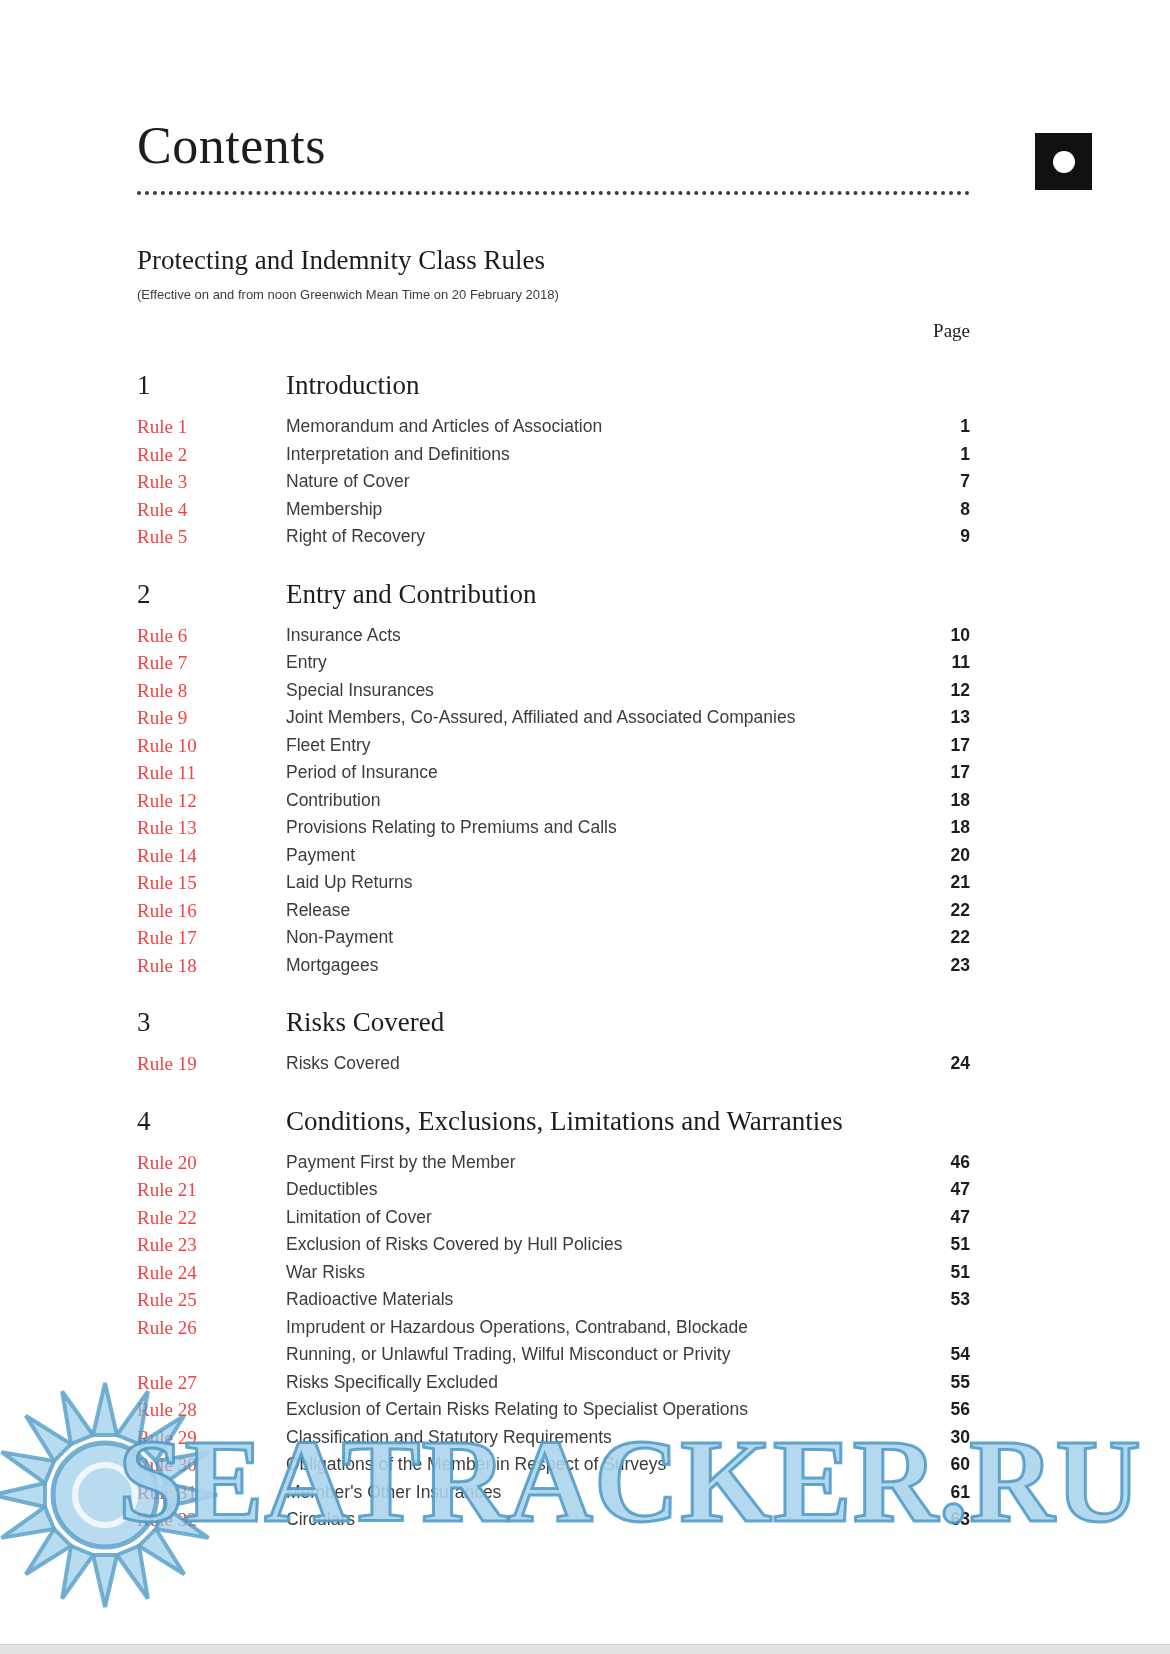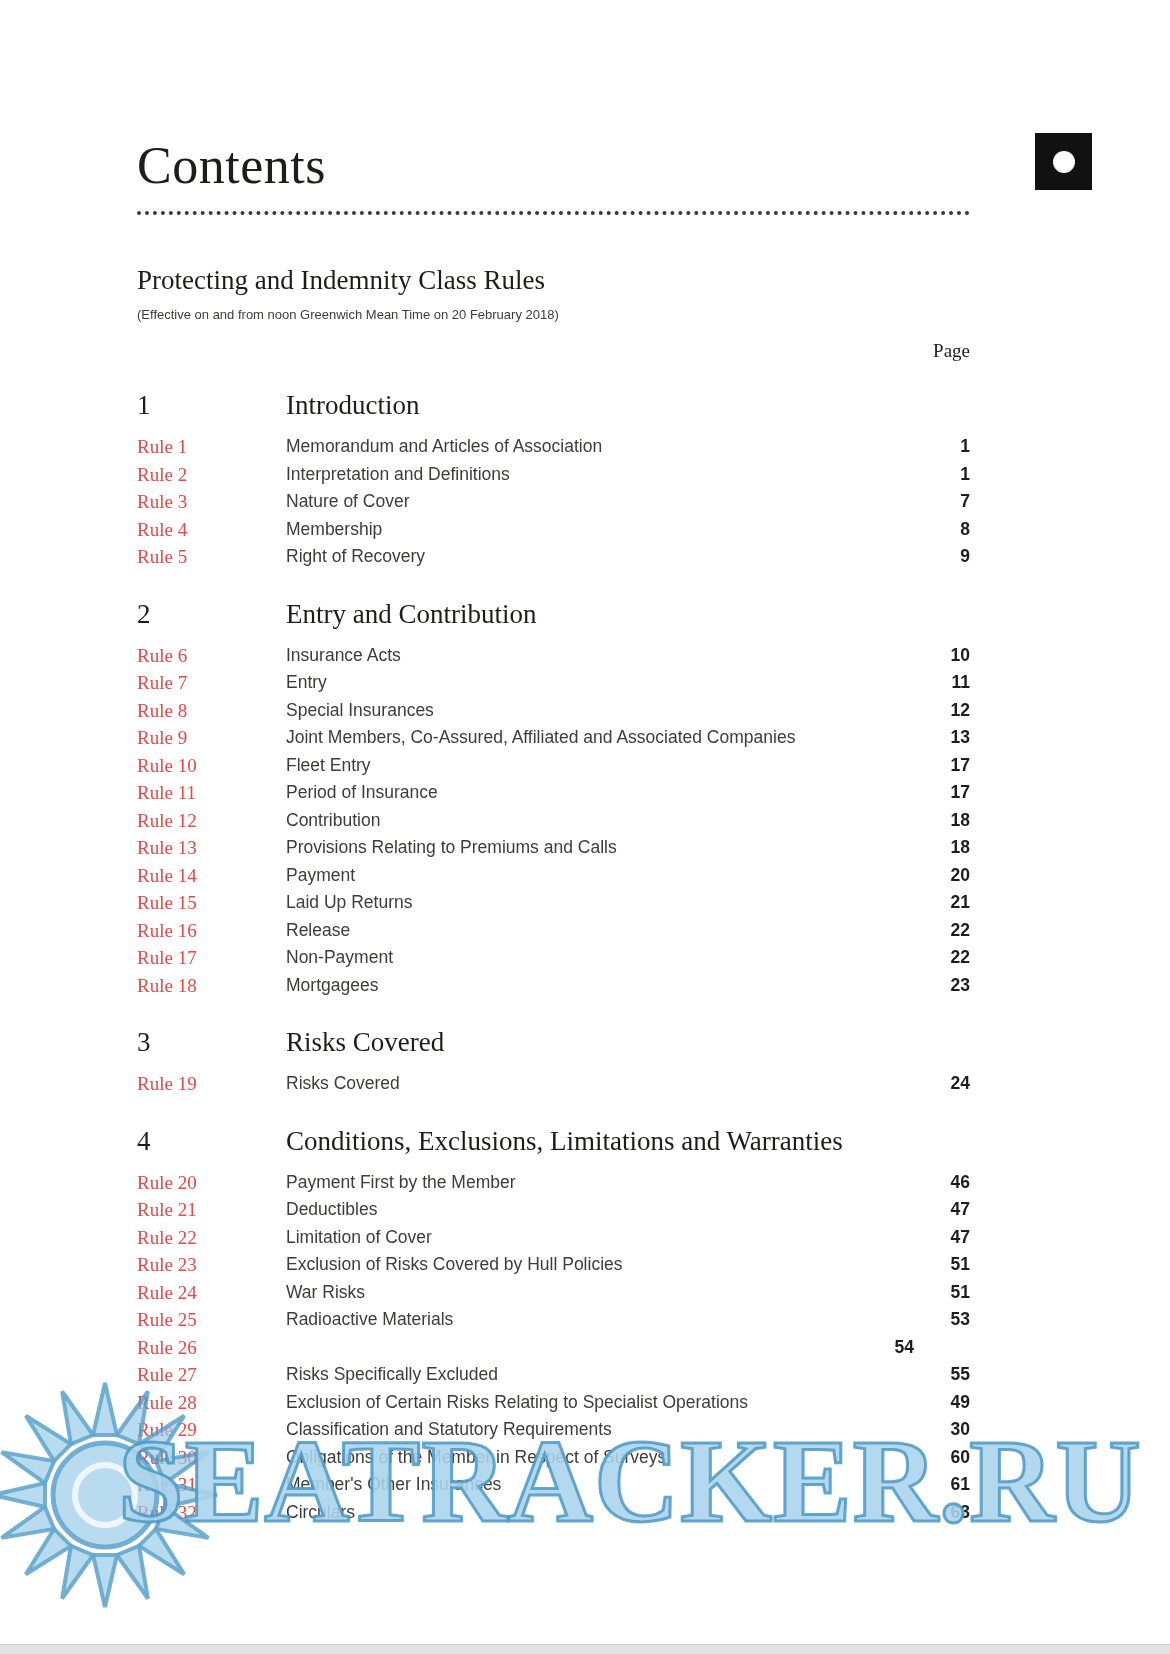--- a/index.html
+++ b/index.html
@@ -8,21 +8,21 @@
     width: 1170px; height: 1654px;
     position: relative; overflow: hidden;
     font-family: "Liberation Sans", sans-serif;
     color: #3c3c3b;
   }
   .content {
     position: absolute; left: 137px; top: 116px; width: 833px;
   }
   .h-contents {
     font-family: "Liberation Serif", serif;
-    font-size: 52px; font-weight: 400; color: #1d1d1b; letter-spacing: 0.5px; margin-top: 20px;
+    font-size: 52px; font-weight: 400; color: #1d1d1b; letter-spacing: 0.5px;
   }
   .dotted-rule {
     margin-top: 16px;
     border-bottom: 4px dotted #3a3a3a;
     height: 0;
   }
   .corner-logo {
     position: absolute; top: 133px; right: 78px;
     width: 57px; height: 57px; background: #111111;
     display: flex; align-items: center; justify-content: center;
@@ -289,35 +289,39 @@
       </div>
       <div class="rule-row">
         <div class="rule-label">Rule 25</div>
         <div class="rule-title">
           <div>Radioactive Materials</div>
         </div>
         <div class="rule-page">53</div>
       </div>
       <div class="rule-row">
         <div class="rule-label">Rule 26</div>
+        <div class="rule-title">
+          <div>Imprudent or Hazardous Operations, Contraband, Blockade</div>
+          <div>Running, or Unlawful Trading, Wilful Misconduct or Privity</div>
+        </div>
         <div class="rule-page">54</div>
       </div>
       <div class="rule-row">
         <div class="rule-label">Rule 27</div>
         <div class="rule-title">
           <div>Risks Specifically Excluded</div>
         </div>
         <div class="rule-page">55</div>
       </div>
       <div class="rule-row">
         <div class="rule-label">Rule 28</div>
         <div class="rule-title">
           <div>Exclusion of Certain Risks Relating to Specialist Operations</div>
         </div>
-        <div class="rule-page">49</div>
+        <div class="rule-page">56</div>
       </div>
       <div class="rule-row">
         <div class="rule-label">Rule 29</div>
         <div class="rule-title">
           <div>Classification and Statutory Requirements</div>
         </div>
         <div class="rule-page">30</div>
       </div>
       <div class="rule-row">
         <div class="rule-label">Rule 30</div>

